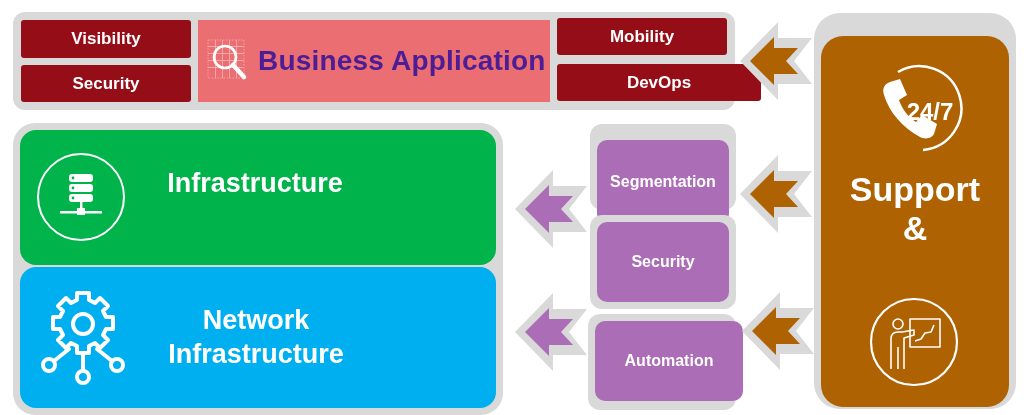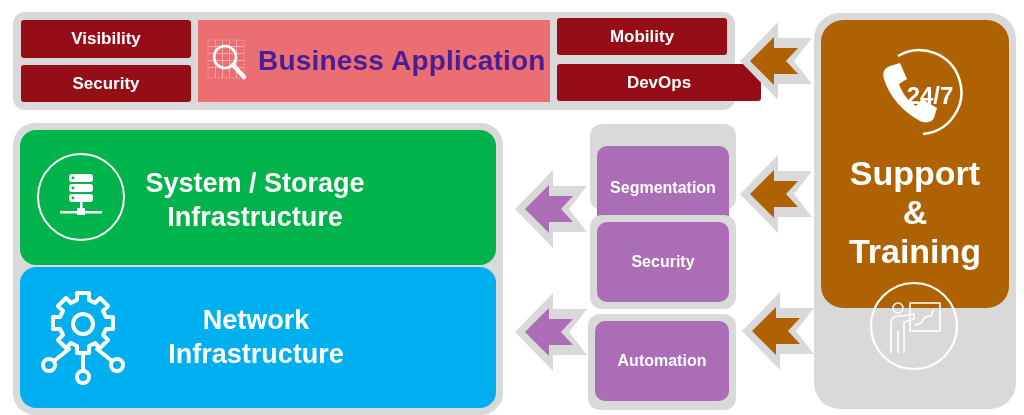--- a/index.html
+++ b/index.html
@@ -77,21 +77,20 @@
         <rect x="41" y="56" width="8" height="7"></rect>
       </g>
       <g fill="#00b34a">
         <circle cx="37" cy="26" r="1.4"></circle>
           <circle cx="37" cy="36" r="1.4"></circle>
           <circle cx="37" cy="46" r="1.4"></circle>
       </g>
     </svg>
   </div>
   <div class="abs big-title" style="left:95px; top:36px; width:280px;">
-    <div>System / Storage</div>
     <div>Infrastructure</div>
   </div>
 </div>
 
 <div class="abs blue" style="left:20px; top:267px; width:476px; height:141px;">
   <div class="abs" style="left:16px; top:20px;">
     <svg width="96" height="100" viewBox="0 0 96 100">
       <g fill="none" stroke="#fff" stroke-width="4" stroke-linejoin="round" stroke-linecap="round">
         <path d="M41 6 h12 v7 l6 3 5-5 8 8 -5 5 3 6 h7 v12 h-7 l-3 6 5 5 -8 8 -5-5 -6 3 v7 h-12 v-7 l-6-3 -5 5 -8-8 5-5 -3-6 h-7 v-12 h7 l3-6 -5-5 8-8 5 5 6-3 z"></path>
         <circle cx="47" cy="37" r="10"></circle>
@@ -117,31 +116,31 @@
   </svg>
 </div>
 <div class="abs" style="left:513px; top:291px;">
   <svg width="76" height="82" viewBox="0 0 76 82">
     <polygon points="2,41 40,2 40,18 74,18 56,41 74,64 40,64 40,80" fill="#d9d9d9"></polygon>
     <polygon points="12,41 36,17 36,28 60,28 48,41 60,54 36,54 36,65" fill="#ab6db5"></polygon>
   </svg>
 </div>
 
 <div class="abs purple-frame" style="left:590px; top:124px; width:146px; height:86px;"></div>
-<div class="abs purple" style="left:597px; top:146px; width:132px; height:84px;">
+<div class="abs purple" style="left:597px; top:140px; width:132px; height:84px;">
   <span>Segmentation</span>
 </div>
 
 <div class="abs purple-frame" style="left:590px; top:215px; width:146px; height:94px;"></div>
 <div class="abs purple" style="left:597px; top:222px; width:132px; height:80px;">
   <span>Security</span>
 </div>
 
 <div class="abs purple-frame" style="left:588px; top:314px; width:148px; height:96px;"></div>
-<div class="abs purple" style="left:595px; top:321px; width:134px; height:80px;text-align:right;">
+<div class="abs purple" style="left:595px; top:321px; width:148px; height:80px;text-align:right;">
   <span>Automation</span>
 </div>
 
 <div class="abs" style="left:738px; top:20px;">
   <svg width="76" height="82" viewBox="0 0 76 82">
     <polygon points="2,41 40,2 40,18 74,18 56,41 74,64 40,64 40,80" fill="#d9d9d9"></polygon>
     <polygon points="12,41 36,17 36,28 60,28 48,41 60,54 36,54 36,65" fill="#ae6202"></polygon>
   </svg>
 </div>
 <div class="abs" style="left:738px; top:153px;">
@@ -151,32 +150,31 @@
   </svg>
 </div>
 <div class="abs" style="left:740px; top:290px;">
   <svg width="76" height="82" viewBox="0 0 76 82">
     <polygon points="2,41 40,2 40,18 74,18 56,41 74,64 40,64 40,80" fill="#d9d9d9"></polygon>
     <polygon points="12,41 36,17 36,28 60,28 48,41 60,54 36,54 36,65" fill="#ae6202"></polygon>
   </svg>
 </div>
 
 <div class="abs brown-frame" style="left:814px; top:13px; width:202px; height:396px;"></div>
-<div class="abs brown" style="left:821px; top:20px; width:188px; height:288px;">
+<div class="abs brown" style="left:821px; top:36px; width:188px; height:371px;">
   <div class="abs" style="left:47px; top:26px;">
     <svg width="96" height="96" viewBox="0 0 96 96">
       <path d="M30 10 A42 42 0 1 1 55 88" fill="none" stroke="#fff" stroke-width="2.5"></path>
       <path d="M22 20 l10 -3 7 16 -8 5 c3 9 9 17 17 22 l6 -7 15 9 -3 10 c-2 4 -8 6 -14 3 c-17 -9 -31 -25 -36 -42 c-2 -6 0 -11 6 -13 z" fill="#fff"></path>
       <text x="62" y="58" text-anchor="middle" font-family="Liberation Sans, sans-serif" font-weight="bold" font-size="24" fill="#fff">24/7</text>
     </svg>
   </div>
   <div class="abs support-title" style="left:0; top:134px; width:188px;">
     <div>Support</div>
     <div>&amp;</div>
-    <div>Training</div>
   </div>
   <div class="abs" style="left:48px; top:261px;">
     <svg width="90" height="90" viewBox="0 0 90 90">
       <circle cx="45" cy="45" r="43" fill="none" stroke="#fff" stroke-width="2.2"></circle>
       <g fill="none" stroke="#fff" stroke-width="1.6" stroke-linejoin="round">
         <rect x="41" y="22" width="30" height="28"></rect>
         <polyline points="46,44 52,42 56,36 62,35 65,28"></polyline>
         <circle cx="29" cy="27" r="5"></circle>
         <path d="M22 72 V42 c0-5 3-7 7-7 h4 l12 -2 v5 l-10 3 v31 M29 50 V72 M22 50 V72"></path>
       </g>

